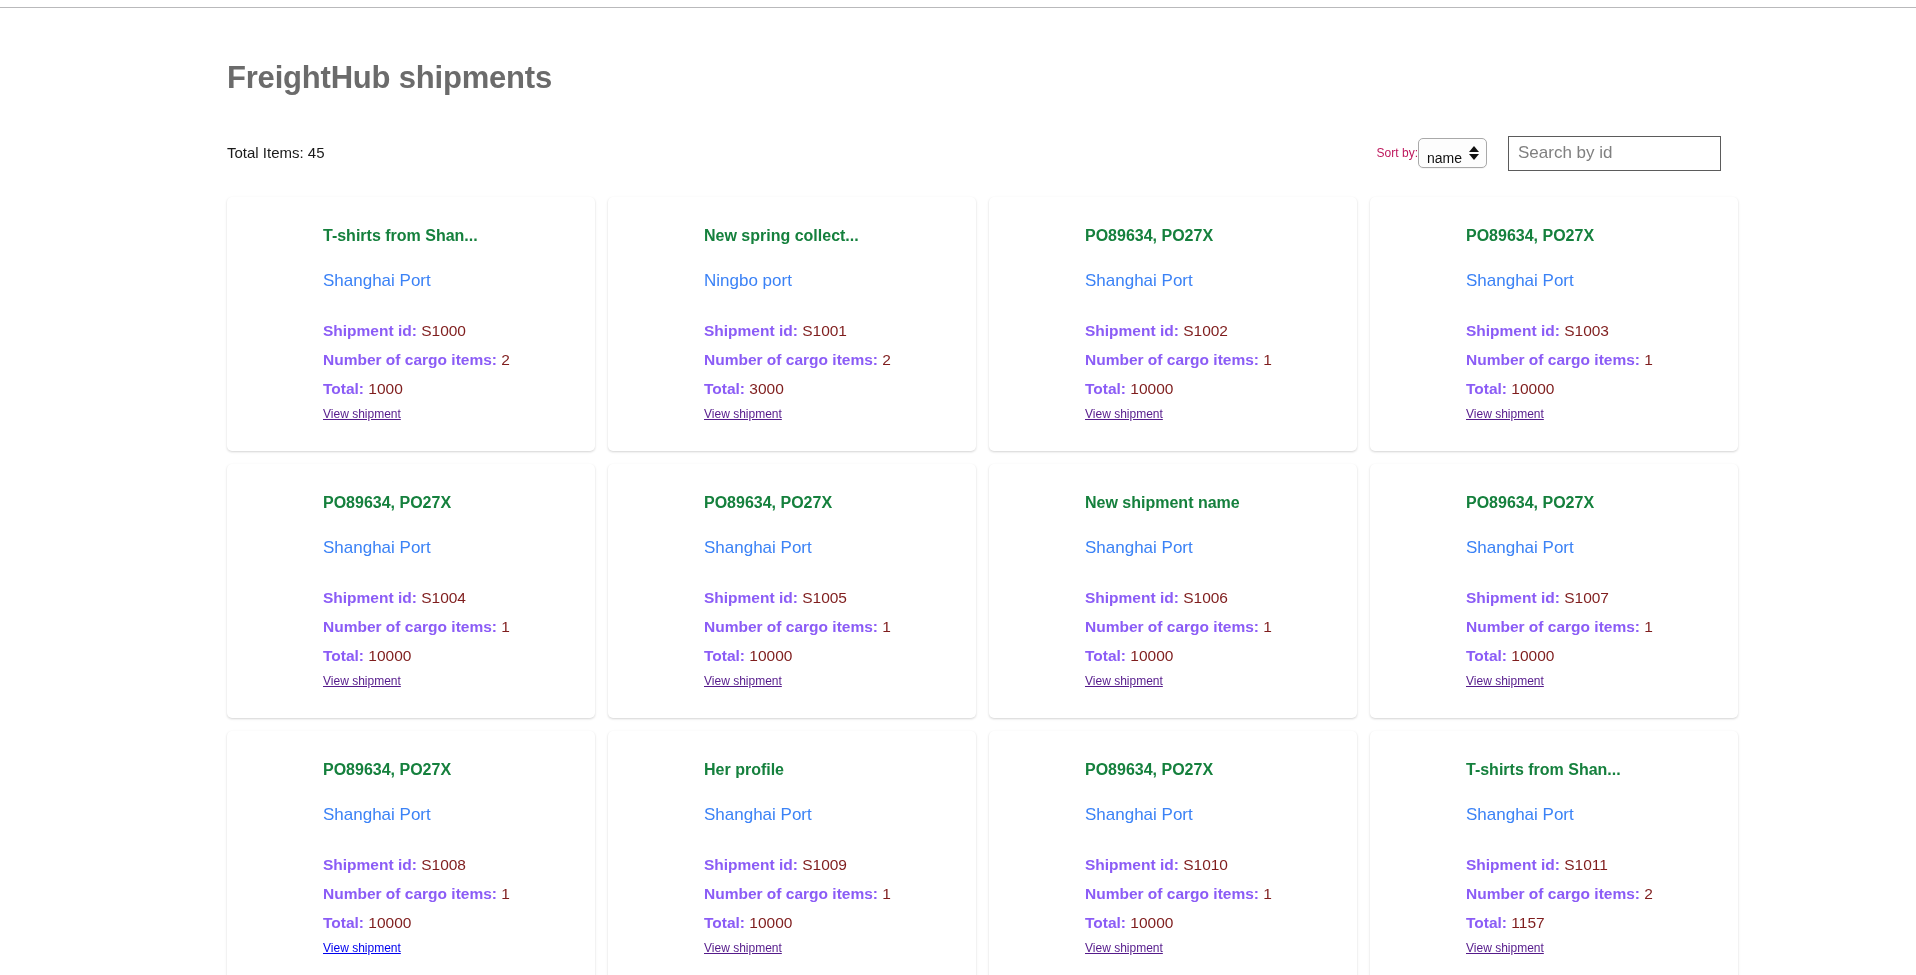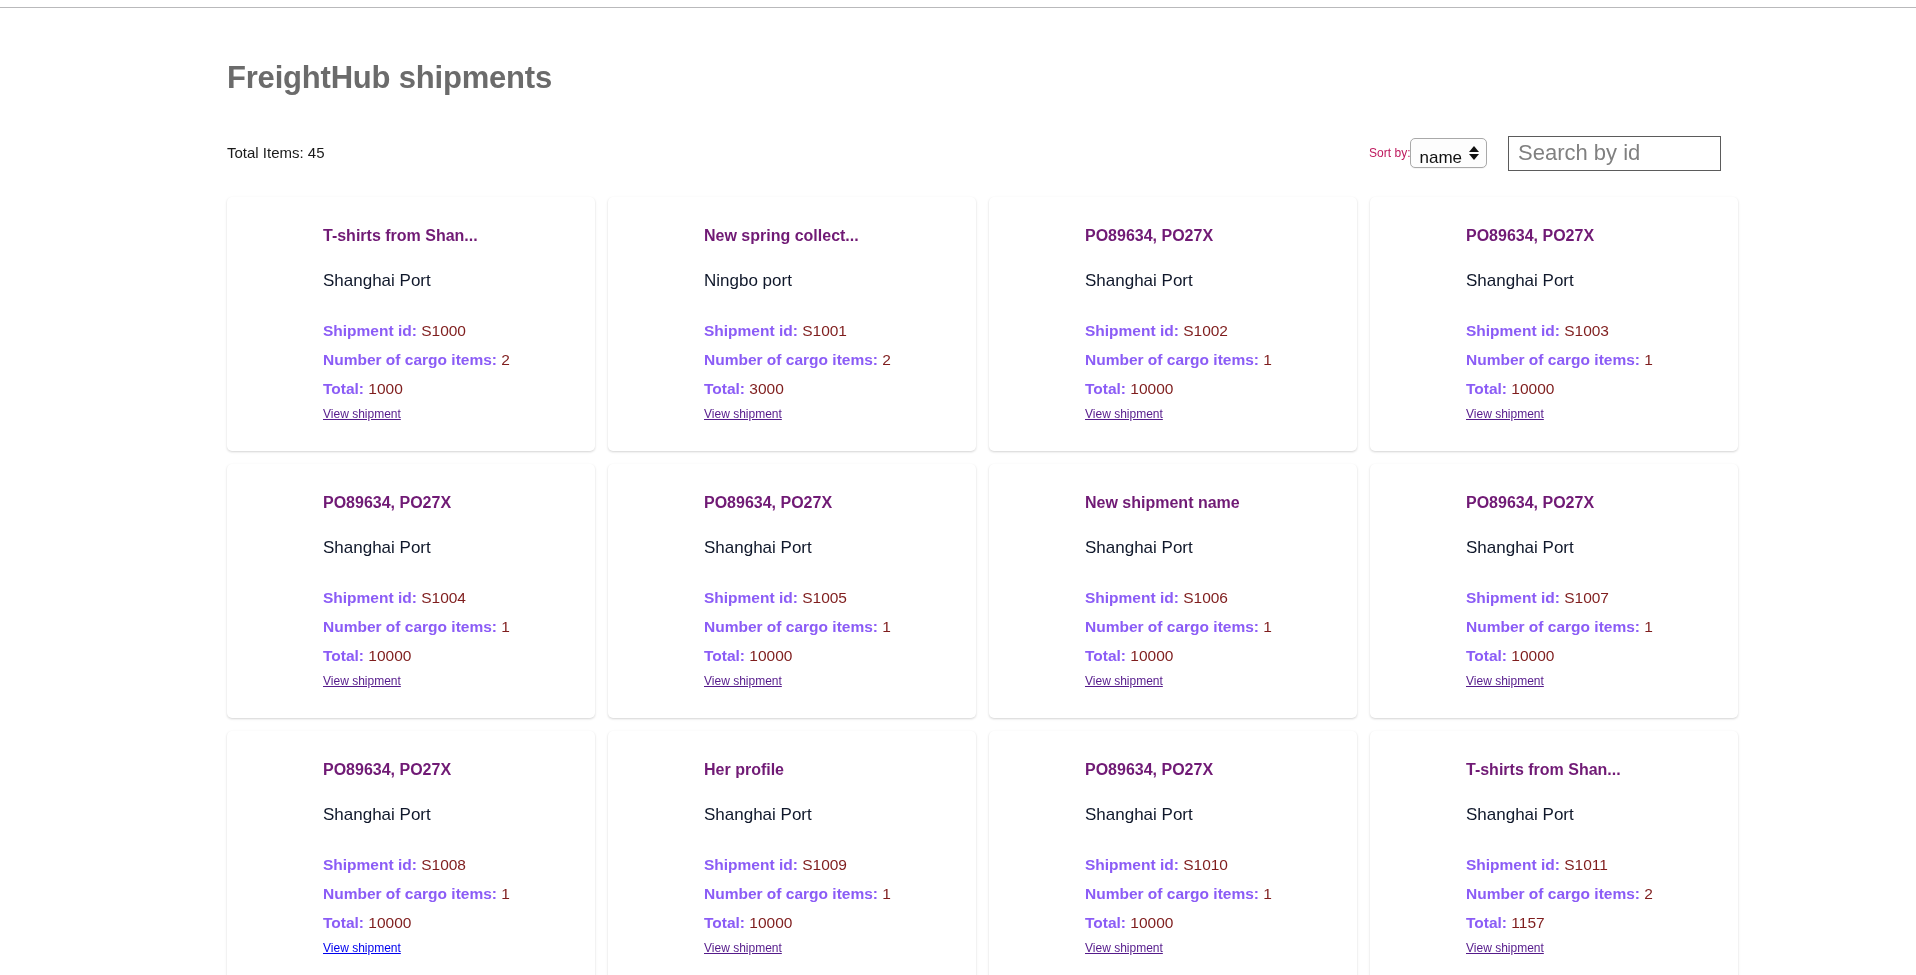--- a/index.html
+++ b/index.html
@@ -85,21 +85,21 @@
   }
   .sort-select {
     position: relative;
     display: inline-flex;
     align-items: center;
     height: 30px;
     padding: 10px 24px 0 8px;
     border: 1px solid #a9a9a9;
     border-radius: 5px;
     background: #fdfdfd;
-    font-size: 17px;
+    font-size: 14px;
     color: #111111;
     cursor: default;
     margin-right: 21px;
     box-shadow: 0 1px 0 rgba(0,0,0,0.04);
   }
   .sort-select .spin {
     position: absolute;
     right: 7px;
     top: 50%;
     transform: translateY(-50%);
@@ -122,21 +122,21 @@
     border-top: 6px solid #111111;
   }
   .search-input {
     width: 213px;
     height: 35px;
     padding: 0 9px;
     border: 1px solid #5b5b5b;
     border-radius: 0;
     background: #ffffff;
     font-family: "Liberation Sans", sans-serif;
-    font-size: 22px;
+    font-size: 17px;
     color: #111111;
     outline: none;
   }
   .search-input::placeholder {
     color: #808080;
     opacity: 1;
   }
 
   
   .grid {
@@ -151,30 +151,30 @@
     border-radius: 5px;
     box-shadow: 0 1px 3px rgba(0,0,0,0.11), 0 1px 2px rgba(0,0,0,0.07);
     padding: 29px 26px 26px 96px;
     min-height: 235px;
   }
   .card-title {
     margin: 0;
     font-size: 16px;
     line-height: 20px;
     font-weight: bold;
-    color: #701a75;
+    color: #15803d;
     white-space: nowrap;
     overflow: hidden;
     text-overflow: ellipsis;
   }
   .card-port {
     margin: 24px 0 0 0;
     font-size: 17px;
     line-height: 21px;
-    color: #0f172a;
+    color: #3b82f6;
   }
   .card-facts {
     margin: 25px 0 0 0;
   }
   .fact {
     font-size: 15.5px;
     line-height: 29px;
     color: #4a4a52;
   }
   .fact .fact-label {

